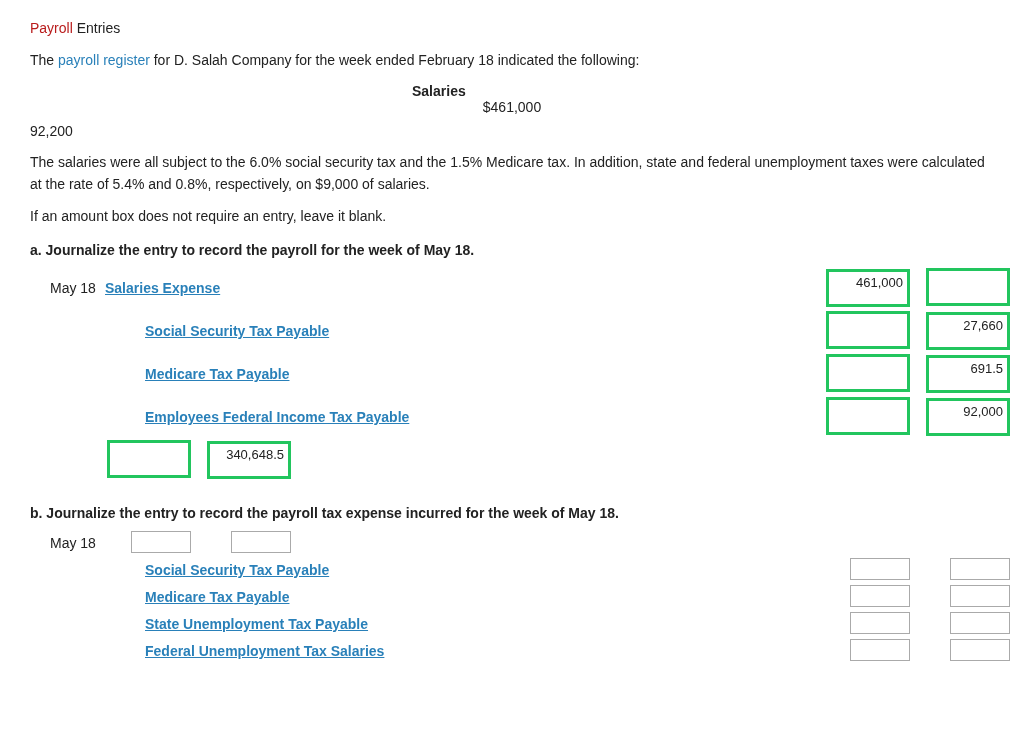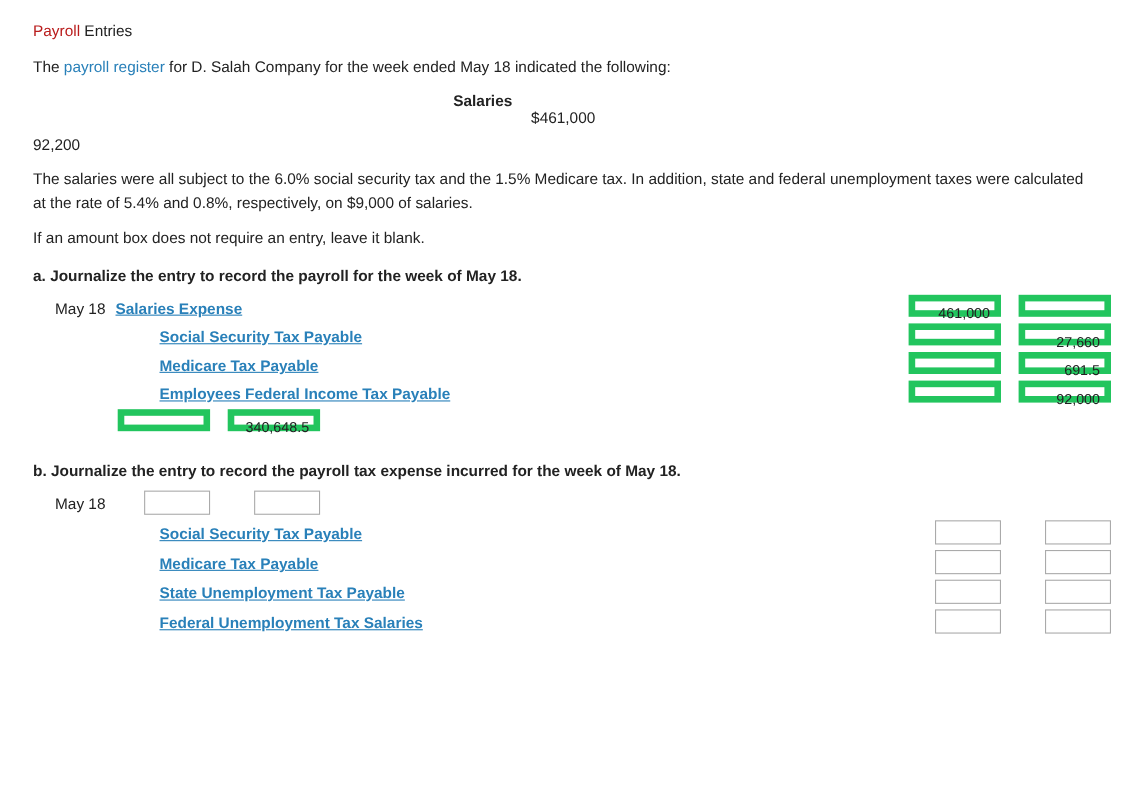--- a/index.html
+++ b/index.html
@@ -90,23 +90,23 @@
       width: 90px;
       text-align: right;
       padding-right: 4px;
     }
     .credit-col {
       width: 90px;
       text-align: right;
       padding-right: 4px;
     }
     .input-box {
-      border: 6px solid #22c55e;
+      border: 3px solid #22c55e;
       width: 84px;
-      height: 20px;
+      height: 38px;
       display: inline-block;
       text-align: right;
       padding-right: 4px;
       font-size: 13px;
       line-height: 22px;
       background: #fff;
     }
     .input-box.filled {
       color: #222;
     }
@@ -135,21 +135,21 @@
     }
   </style>
 </head>
 <body>
 
 <div class="page-title">
   <span class="highlight">Payroll</span><span> Entries</span>
 </div>
 
 <div class="intro-text">
-  <span>The </span><span class="highlight">payroll register</span><span> for D. Salah Company for the week ended May 18 indicated the following:</span>
+  <span>The </span><span class="highlight">payroll register</span><span> for D. Salah Company for the week ended February 18 indicated the following:</span>
 </div>
 
 <div class="salary-table">
   <div class="salary-row">
     <div class="salary-label">Salaries</div>
     <div class="salary-value">$461,000</div>
   </div>
   <div class="salary-row" style="align-items:flex-start;">
     <div class="salary-value" style="padding-top:2px;">92,200</div>
   </div>

